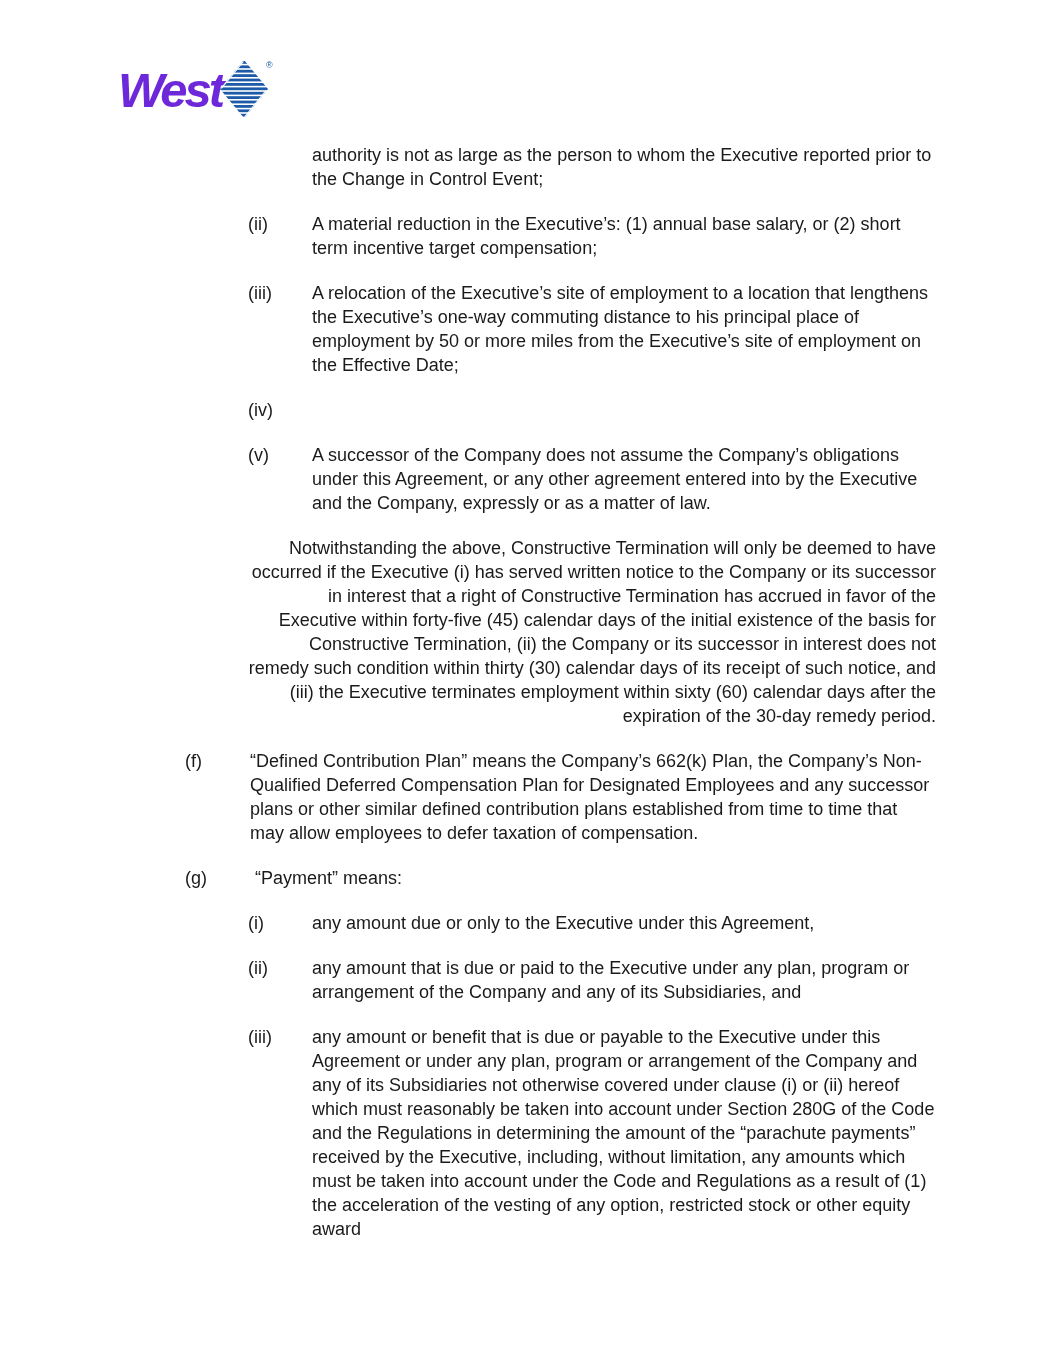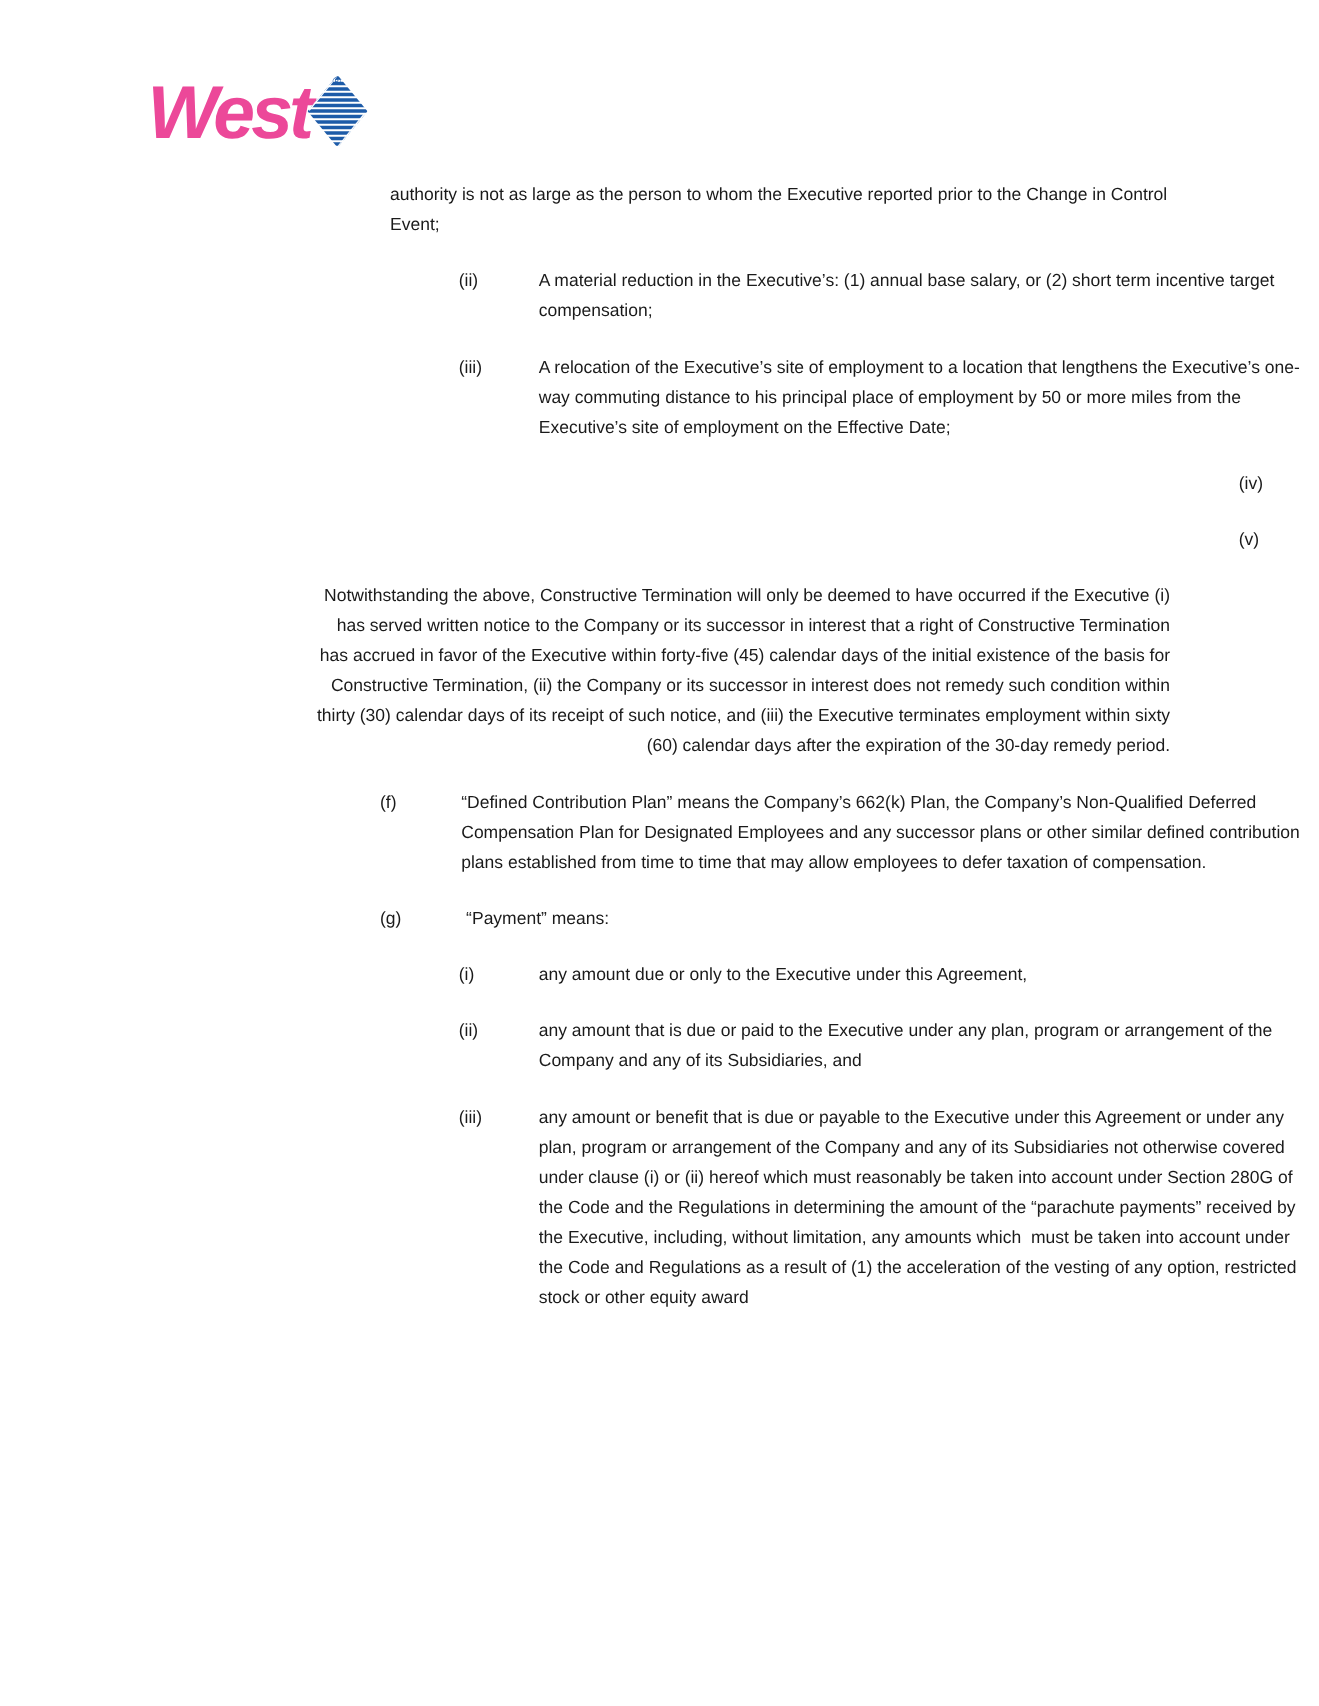--- a/index.html
+++ b/index.html
@@ -23,23 +23,23 @@
     position: absolute;
     left: 118px;
     top: 56px;
     height: 66px;
     white-space: nowrap;
   }
   .logo-text {
     display: inline-block;
     font-weight: bold;
     font-style: italic;
-    font-size: 60px;
+    font-size: 49px;
     letter-spacing: -3px;
-    color: #ec4899;
+    color: #6d28d9;
     line-height: 64px;
     vertical-align: top;
     margin-top: 2px;
   }
   .logo-diamond {
     display: inline-block;
     vertical-align: top;
     margin-left: -2px;
     margin-top: 4px;
   }
@@ -52,33 +52,32 @@
     color: #1d5ba8;
   }
   .logo-mark-wrap { position: relative; display: inline-block; }
 
   
   .content {
     position: absolute;
     left: 0;
     top: 143px;
     width: 1055px;
-    font-size: 14px;
+    font-size: 18px;
     line-height: 24px;
   }
   .txt { white-space: pre-wrap; }
 
   p.p-cont {
     margin: 0 0 21px 312px;
     width: 624px;
   }
   .li {
     display: flex;
     margin: 0 0 21px 248px;
-    justify-content: flex-end;
   }
   .li .marker {
     flex: none;
     width: 64px;
   }
   .li .text {
     width: 624px;
   }
   p.p-flush {
     margin: 0 0 21px 248px;
@@ -145,20 +144,21 @@
       <span class="marker">(iii)</span>
       <span class="text txt">A relocation of the Executive’s site of employment to a location that lengthens the Executive’s one-way commuting distance to his principal place of employment by 50 or more miles from the Executive’s site of employment on the Effective Date;</span>
     </div>
 
     <div class="li">
       <span class="marker">(iv)</span>
     </div>
 
     <div class="li">
       <span class="marker">(v)</span>
+      <span class="text txt">A successor of the Company does not assume the Company’s obligations under this Agreement, or any other agreement entered into by the Executive and the Company, expressly or as a matter of law.</span>
     </div>
 
     <p class="p-flush"><span class="txt">Notwithstanding the above, Constructive Termination will only be deemed to have occurred if the Executive (i) has served written notice to the Company or its successor in interest that a right of Constructive Termination has accrued in favor of the Executive within forty-five (45) calendar days of the initial existence of the basis for Constructive Termination, (ii) the Company or its successor in interest does not remedy such condition within thirty (30) calendar days of its receipt of such notice, and (iii) the Executive terminates employment within sixty (60) calendar days after the expiration of the 30-day remedy period.</span></p>
 
     <div class="li lvl-f">
       <span class="marker">(f)</span>
       <span class="text txt"><span>“</span><span class="uline">Defined Contribution Plan</span><span>” means the Company’s 662(k) Plan, the Company’s Non-Qualified Deferred Compensation Plan for Designated Employees and any successor plans or other similar defined contribution plans established from time to time that may allow employees to defer taxation of compensation.</span></span>
     </div>
 
     <div class="li lvl-f">

